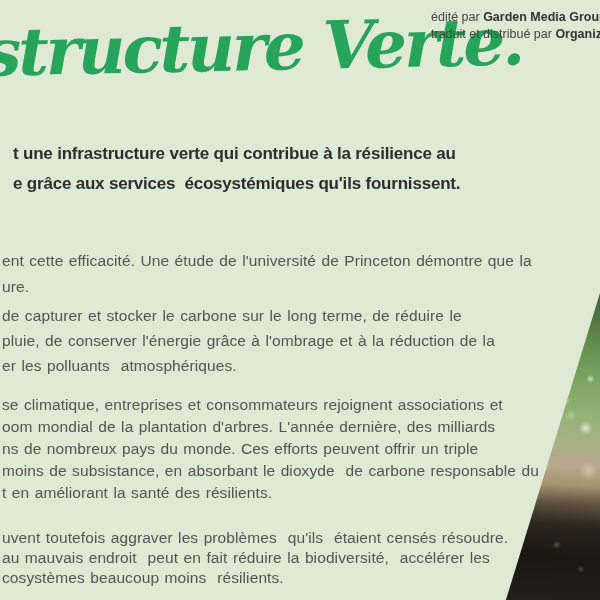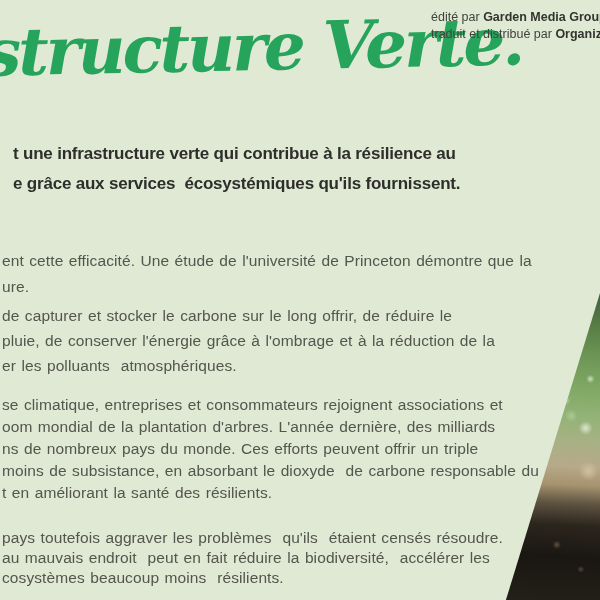--- a/index.html
+++ b/index.html
@@ -113,34 +113,34 @@
     <div class="line">t une infrastructure verte qui contribue à la résilience au</div>
     <div class="line">e grâce aux services  écosystémiques qu'ils fournissent.</div>
   </div>
 
   <div class="para p1">
     <div class="line">ent cette efficacité. Une étude de l'université de Princeton démontre que la</div>
     <div class="line">ure.</div>
   </div>
 
   <div class="para p2">
-    <div class="line">de capturer et stocker le carbone sur le long offrir, de réduire le</div>
+    <div class="line">de capturer et stocker le carbone sur le long terme, de réduire le</div>
     <div class="line">pluie, de conserver l'énergie grâce à l'ombrage et à la réduction de la</div>
     <div class="line">er les polluants  atmosphériques.</div>
   </div>
 
   <div class="para p3">
     <div class="line">se climatique, entreprises et consommateurs rejoignent associations et</div>
     <div class="line">oom mondial de la plantation d'arbres. L'année dernière, des milliards</div>
     <div class="line">ns de nombreux pays du monde. Ces efforts peuvent offrir un triple</div>
     <div class="line">moins de subsistance, en absorbant le dioxyde  de carbone responsable du</div>
     <div class="line">t en améliorant la santé des résilients.</div>
   </div>
 
   <div class="para p4">
-    <div class="line">pays toutefois aggraver les problèmes  qu'ils  étaient censés résoudre.</div>
+    <div class="line">uvent toutefois aggraver les problèmes  qu'ils  étaient censés résoudre.</div>
     <div class="line">au mauvais endroit  peut en fait réduire la biodiversité,  accélérer les</div>
     <div class="line">cosystèmes beaucoup moins  résilients.</div>
   </div>
 
   <div class="photo"></div>
 
 </div>
 
 </body></html>

